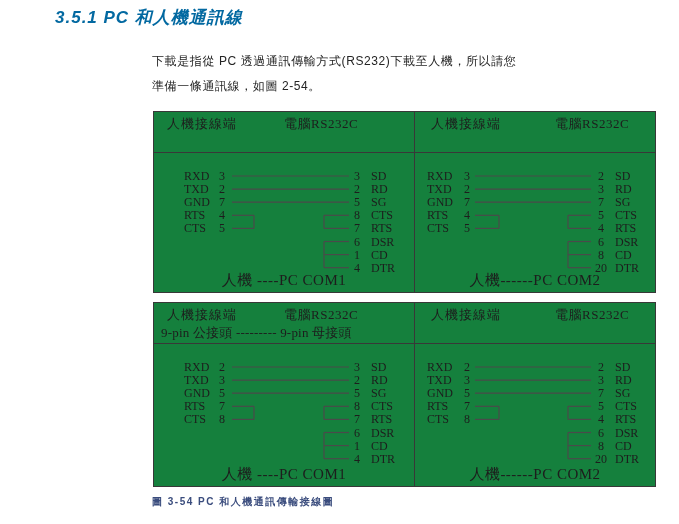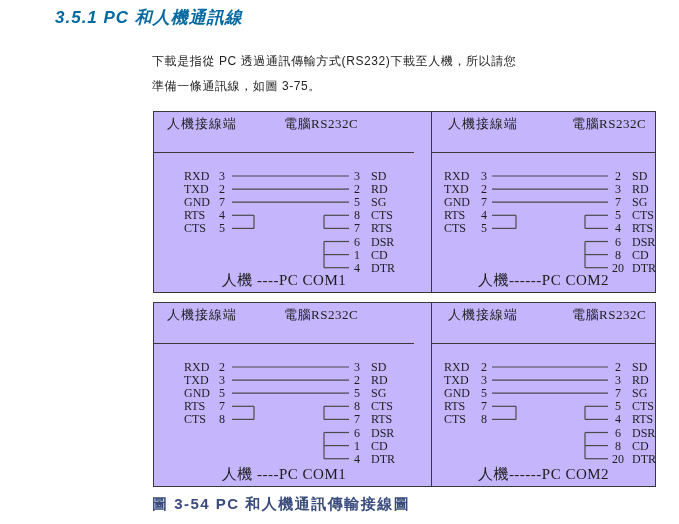--- a/index.html
+++ b/index.html
@@ -11,25 +11,25 @@
     position:absolute;left:55px;top:6px;margin:0;
     font-family:"Liberation Sans",sans-serif;font-style:italic;font-weight:600;
     font-size:17px;letter-spacing:1px;color:#0369a1;
   }
   .para{
     position:absolute;left:152px;top:49px;margin:0;
     font-size:12px;line-height:25px;letter-spacing:0.6px;white-space:nowrap;color:#242424;
   }
   .caption{
     position:absolute;left:152px;top:495px;margin:0;
-    font-size:15px;font-weight:bold;letter-spacing:1.5px;color:#3a4c7d;white-space:nowrap;
+    font-size:10px;font-weight:bold;letter-spacing:1.5px;color:#3a4c7d;white-space:nowrap;
   }
   .dbox{
-    position:absolute;left:153px;width:503px;background:#c4b5fd;
-    border:1.5px solid #383838;display:flex;box-sizing:border-box;gap:17px;
+    position:absolute;left:153px;width:503px;background:#15803d;
+    border:1.5px solid #383838;display:flex;box-sizing:border-box;
   }
   .dbox.box1{top:111px;height:182px;}
   .dbox.box2{top:302px;height:185px;}
   .panel{position:relative;box-sizing:border-box;}
   .panel-a{width:260px;}
   .panel-b{flex:1;border-left:1.5px solid #383838;}
   .phead{
     position:relative;height:41px;border-bottom:1.5px solid #383838;
     font-family:"Liberation Serif",serif;font-size:13px;color:#1d1d1d;box-sizing:border-box;
   }
@@ -46,21 +46,21 @@
     position:absolute;left:0;bottom:2px;width:100%;text-align:center;
     font-family:"Liberation Serif",serif;font-size:15px;letter-spacing:0.5px;color:#1d1d1d;
     white-space:nowrap;
   }
 </style>
 </head>
 <body>
 
 <h1 class="title">3.5.1 PC 和人機通訊線</h1>
 
-<p class="para"><span>下載是指從 PC 透過通訊傳輸方式(RS232)下載至人機，所以請您</span><br><span>準備一條通訊線，如圖 3-75。</span></p>
+<p class="para"><span>下載是指從 PC 透過通訊傳輸方式(RS232)下載至人機，所以請您</span><br><span>準備一條通訊線，如圖 2-54。</span></p>
 
 <div class="dbox box1">
   <div class="panel panel-a">
     <div class="phead">
       <span class="hmi">人機接線端</span>
       <span class="pc">電腦RS232C</span>
     </div>
     <div class="pbody">
       <div class="wires"><svg width="258" height="112" viewBox="0 0 258 112">
             <text x="30" y="15" text-anchor="start">RXD</text>
@@ -156,20 +156,21 @@
       <div class="foot">人機------PC COM2</div>
     </div>
   </div>
 </div>
 
 <div class="dbox box2">
   <div class="panel panel-a">
     <div class="phead">
       <span class="hmi">人機接線端</span>
       <span class="pc">電腦RS232C</span>
+      <div class="conn">9-pin 公接頭 --------- 9-pin 母接頭</div>
     </div>
     <div class="pbody">
       <div class="wires"><svg width="258" height="112" viewBox="0 0 258 112">
             <text x="30" y="15" text-anchor="start">RXD</text>
             <text x="68" y="15" text-anchor="middle">2</text>
             <text x="30" y="28.1" text-anchor="start">TXD</text>
             <text x="68" y="28.1" text-anchor="middle">3</text>
             <text x="30" y="41.2" text-anchor="start">GND</text>
             <text x="68" y="41.2" text-anchor="middle">5</text>
             <text x="30" y="54.3" text-anchor="start">RTS</text>

